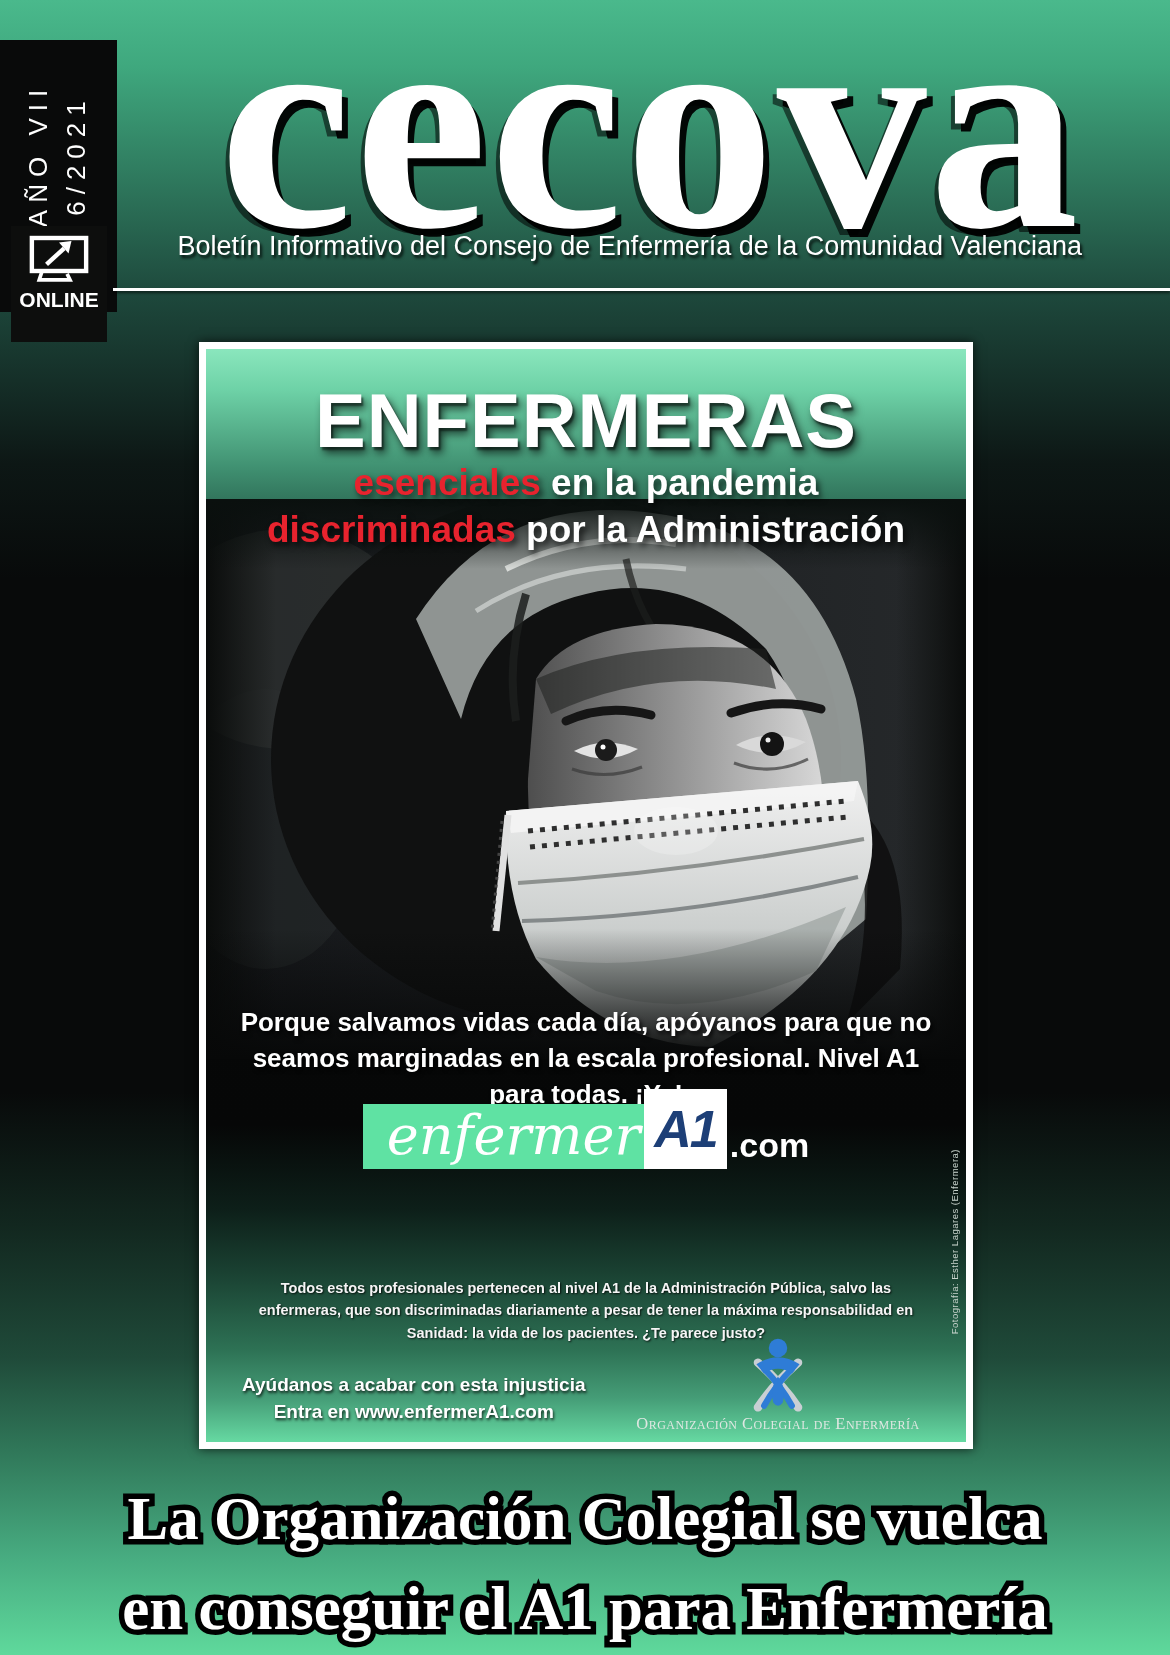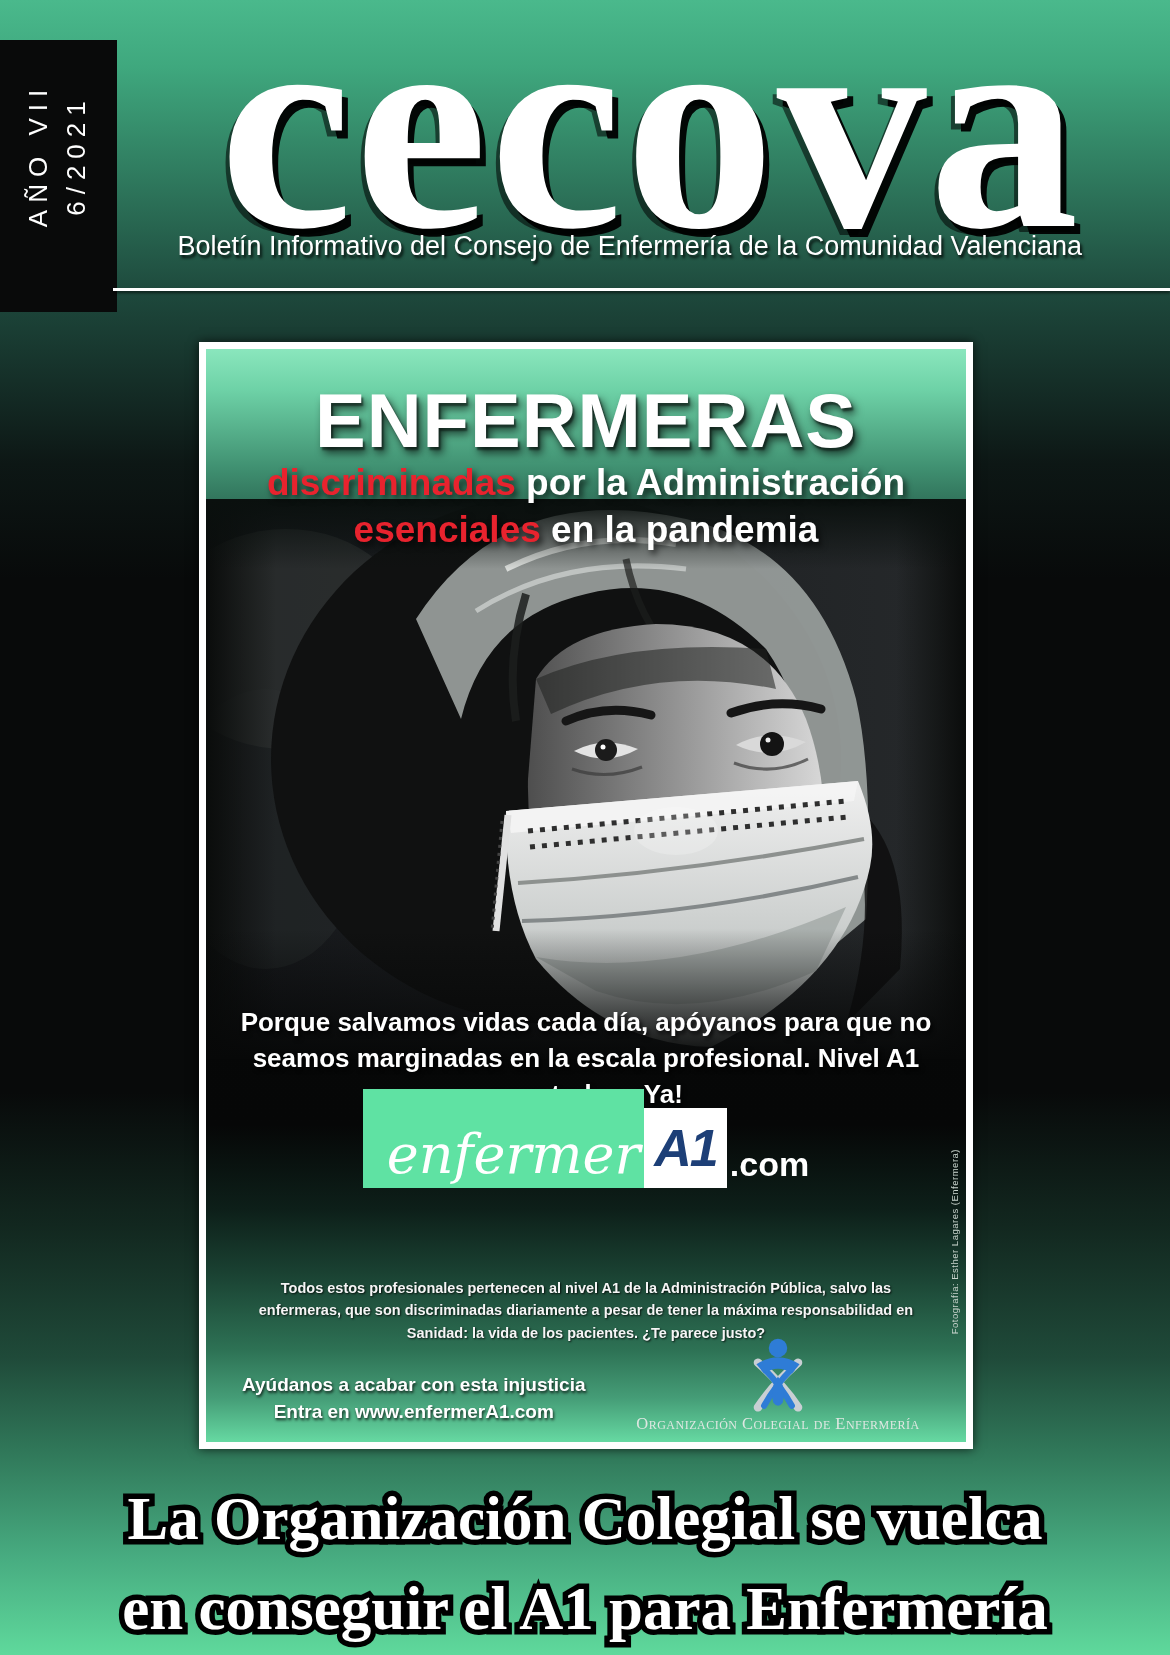--- a/index.html
+++ b/index.html
@@ -44,21 +44,21 @@
   .subhead{font-size:37px;font-weight:bold;line-height:1.28;
     text-shadow:3px 4px 6px rgba(0,0,0,0.7);}
   .red{color:#e8232e;}
 
   .appeal{position:absolute;z-index:2;top:656px;left:4%;width:92%;text-align:center;
     color:#fff;font-size:26px;font-weight:bold;line-height:1.38;
     text-shadow:2px 3px 4px rgba(0,0,0,0.9);}
 
   .brand{position:absolute;z-index:2;top:740px;left:0;width:100%;
     display:flex;justify-content:center;align-items:flex-end;}
-  .brand-script{display:flex;align-items:flex-end;height:99px;box-sizing:border-box;
+  .brand-script{display:flex;align-items:flex-end;height:65px;box-sizing:border-box;
     background:#5fe2a3;color:#fff;padding:0 4px 6px 24px;
     font-family:"DejaVu Serif",serif;font-style:italic;font-size:54px;line-height:1;}
   .brand-badge{display:flex;align-items:center;height:80px;box-sizing:border-box;
     background:#fff;color:#1d3f77;padding:0 10px;
     font-weight:900;font-size:52px;font-style:italic;letter-spacing:-2px;}
   .brand-tld{color:#fff;font-size:34px;font-weight:bold;padding:0 0 4px 3px;}
 
   .para{position:absolute;z-index:2;left:6%;width:88%;margin:0;text-align:center;
     color:#f5f5f5;font-size:14.5px;font-weight:bold;line-height:1.55;
     text-shadow:1px 1px 2px rgba(0,0,0,0.8);}
@@ -89,20 +89,29 @@
 </style>
 </head>
 <body>
 
 <div id="page">
 
   <div class="issue-box">
     <div class="vert">
       <div>AÑO VII</div>
       <div>6/2021</div>
+    </div>
+    <div class="online-badge">
+      <svg width="66" height="52" viewBox="0 0 90 70">
+        <rect x="8" y="5" width="74" height="45" fill="none" stroke="#ffffff" stroke-width="6"></rect>
+        <path d="M28 41 L52 19" stroke="#ffffff" stroke-width="6" fill="none"></path>
+        <polygon points="45,11 62,9 58,26" fill="#ffffff"></polygon>
+        <path d="M22 50 L18 62 L60 62 L56 54" stroke="#ffffff" stroke-width="5" fill="none"></path>
+      </svg>
+      <div class="online-label">ONLINE</div>
     </div>
   </div>
 
   <div class="logo">cecova</div>
   <div class="subtitle">Boletín Informativo del Consejo de Enfermería de la Comunidad Valenciana</div>
   <div class="rule"></div>
 
   <div class="poster">
     <div class="poster-inner">
 
@@ -170,22 +179,22 @@
         <path d="M302 316 L290 432" stroke="#e0e0e0" stroke-width="7" fill="none"></path>
         <path d="M296 322 L286 432" stroke="#444444" stroke-width="3" stroke-dasharray="3 5" fill="none"></path>
         <rect x="0" y="0" width="70" height="560" fill="url(#fadeL)"></rect>
         <rect x="690" y="0" width="70" height="560" fill="url(#fadeR)"></rect>
         <rect x="0" y="0" width="760" height="70" fill="url(#fadeT)"></rect>
         <rect x="0" y="430" width="760" height="130" fill="url(#fadeB)"></rect>
       </svg>
 
       <div class="headline-block">
         <div class="headline">ENFERMERAS</div>
+        <div class="subhead"><span class="red">esenciales</span><span> en la pandemia</span></div>
         <div class="subhead"><span class="red">discriminadas</span><span> por la Administración</span></div>
-        <div class="subhead"><span class="red">esenciales</span><span> en la pandemia</span></div>
       </div>
 
       <div class="appeal">Porque salvamos vidas cada día, apóyanos para que no seamos marginadas en la escala profesional. Nivel A1 para todas. ¡Ya!</div>
 
       <div class="brand">
         <span class="brand-script">enfermer</span>
           <span class="brand-badge">A1</span>
           <span class="brand-tld">.com</span>
       </div>
 

